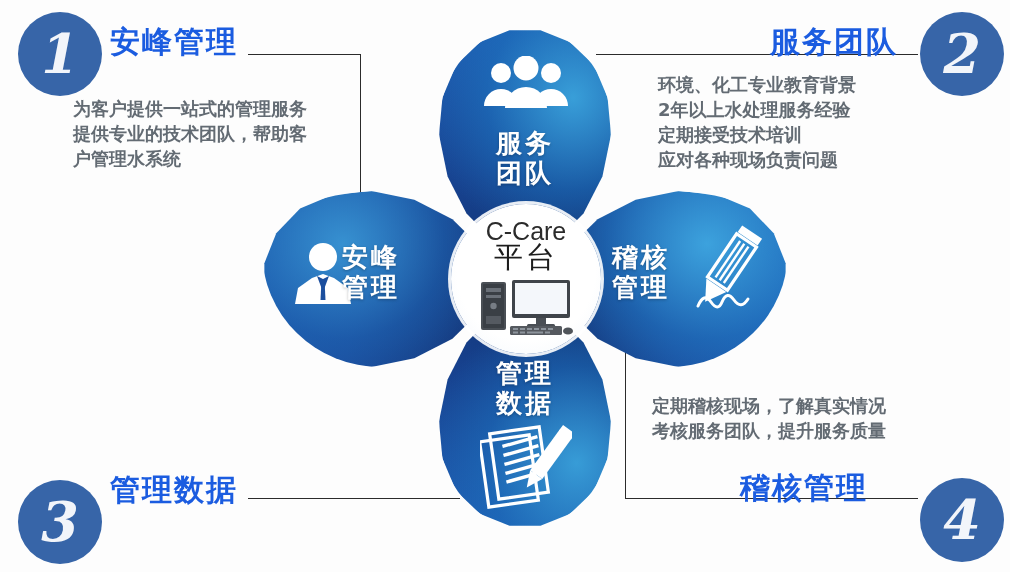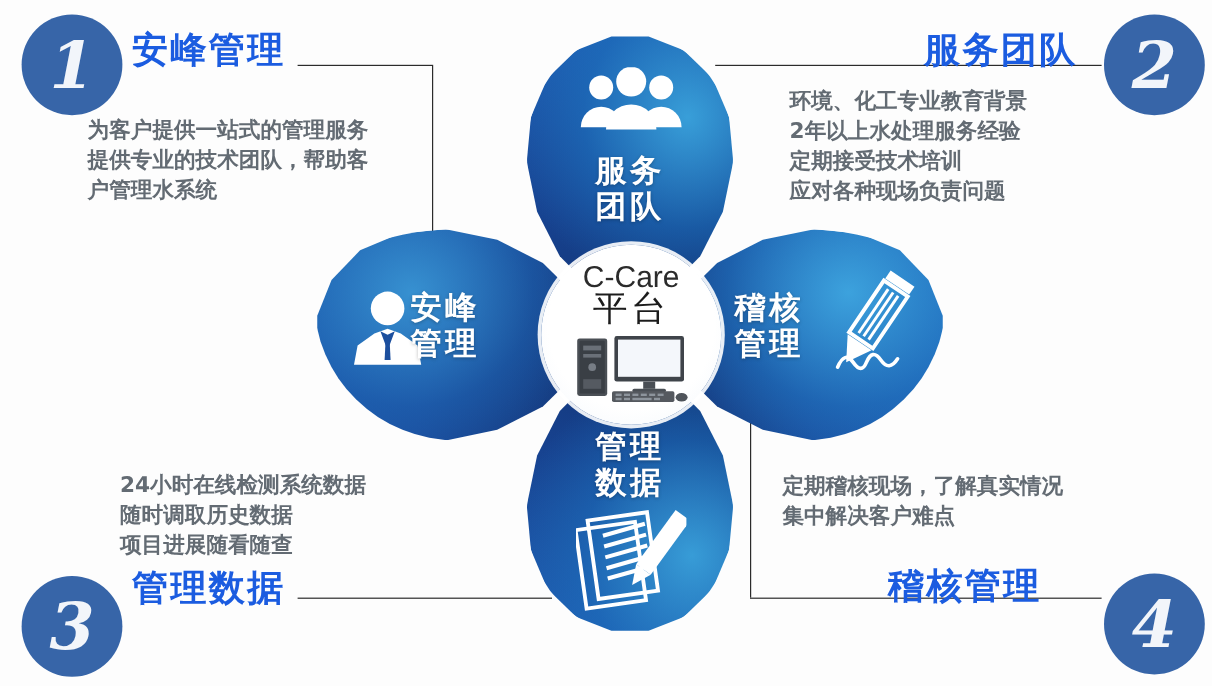--- a/index.html
+++ b/index.html
@@ -208,29 +208,24 @@
     <span class="line">户管理水系统</span>
   </div>
 
   <div class="body-block b2">
     <span class="line">环境、化工专业教育背景</span>
     <span class="line">2年以上水处理服务经验</span>
     <span class="line">定期接受技术培训</span>
     <span class="line">应对各种现场负责问题</span>
   </div>
 
-  <div class="body-block b3">
-    <span class="line">24小时在线检测系统数据</span>
-    <span class="line">随时调取历史数据</span>
-    <span class="line">项目进展随看随查</span>
-  </div>
 
   <div class="body-block b4">
     <span class="line">定期稽核现场，了解真实情况</span>
-    <span class="line">集中解决客户难点</span>
+    <span class="line">考核服务团队，提升服务质量</span>
   </div>
 
   <div class="flower">
 
     <div class="petal petal-top"></div>
     <div class="petal-icon" style="left:218px; top:28px;">
       <svg width="92" height="58" viewBox="0 0 92 58">
         <circle cx="21" cy="17" r="10" fill="#ffffff"></circle>
         <path d="M4 50 a17 17 0 0 1 34 0 z" fill="#ffffff"></path>
         <circle cx="71" cy="17" r="10" fill="#ffffff"></circle>

